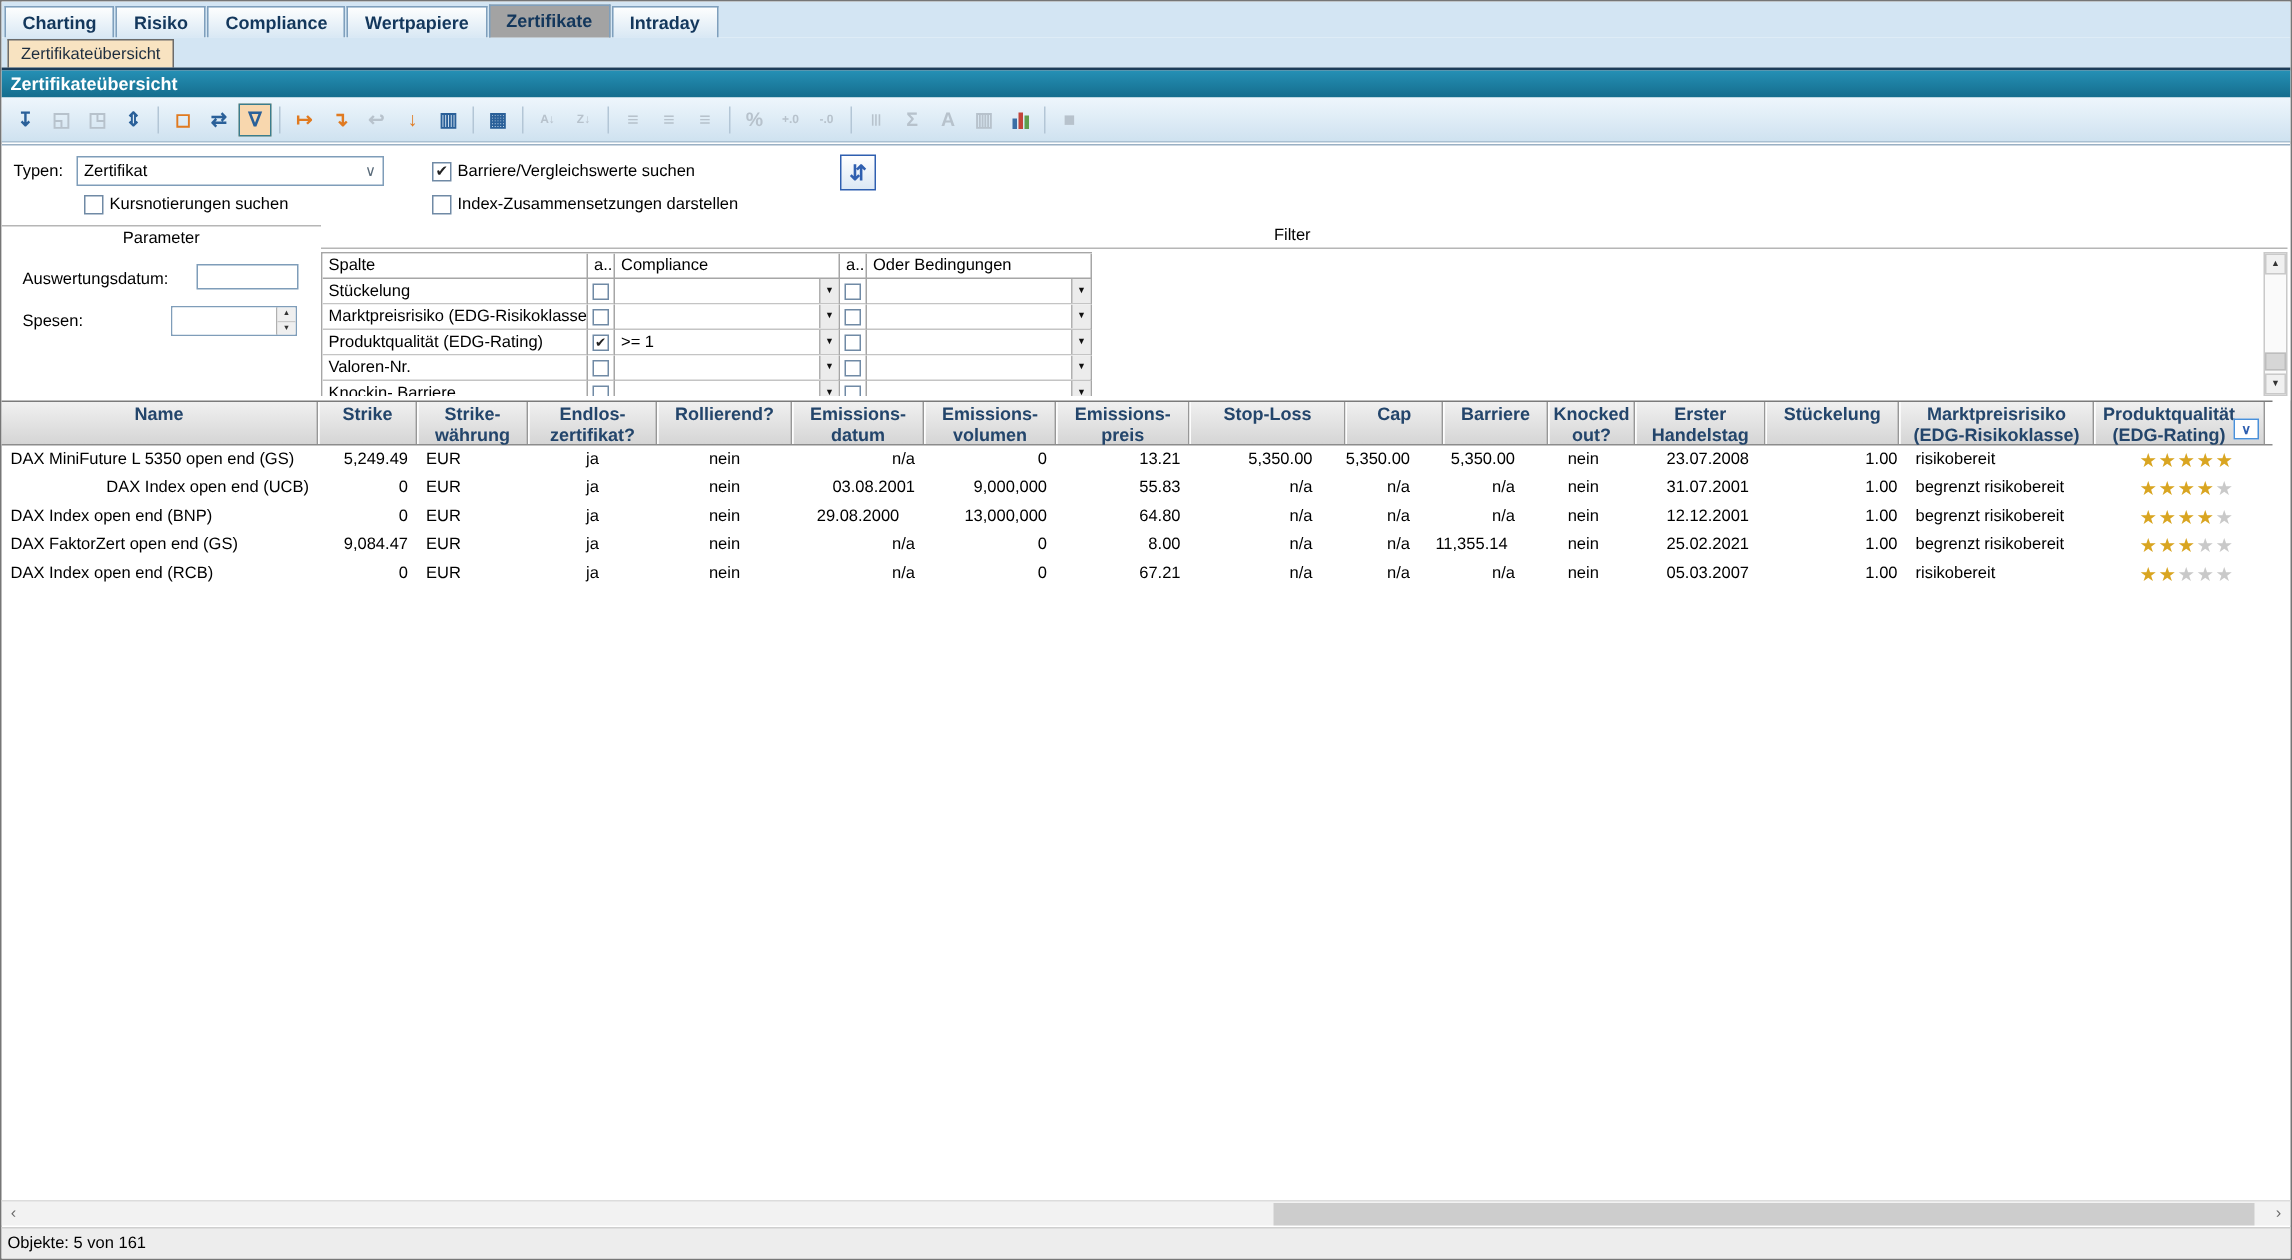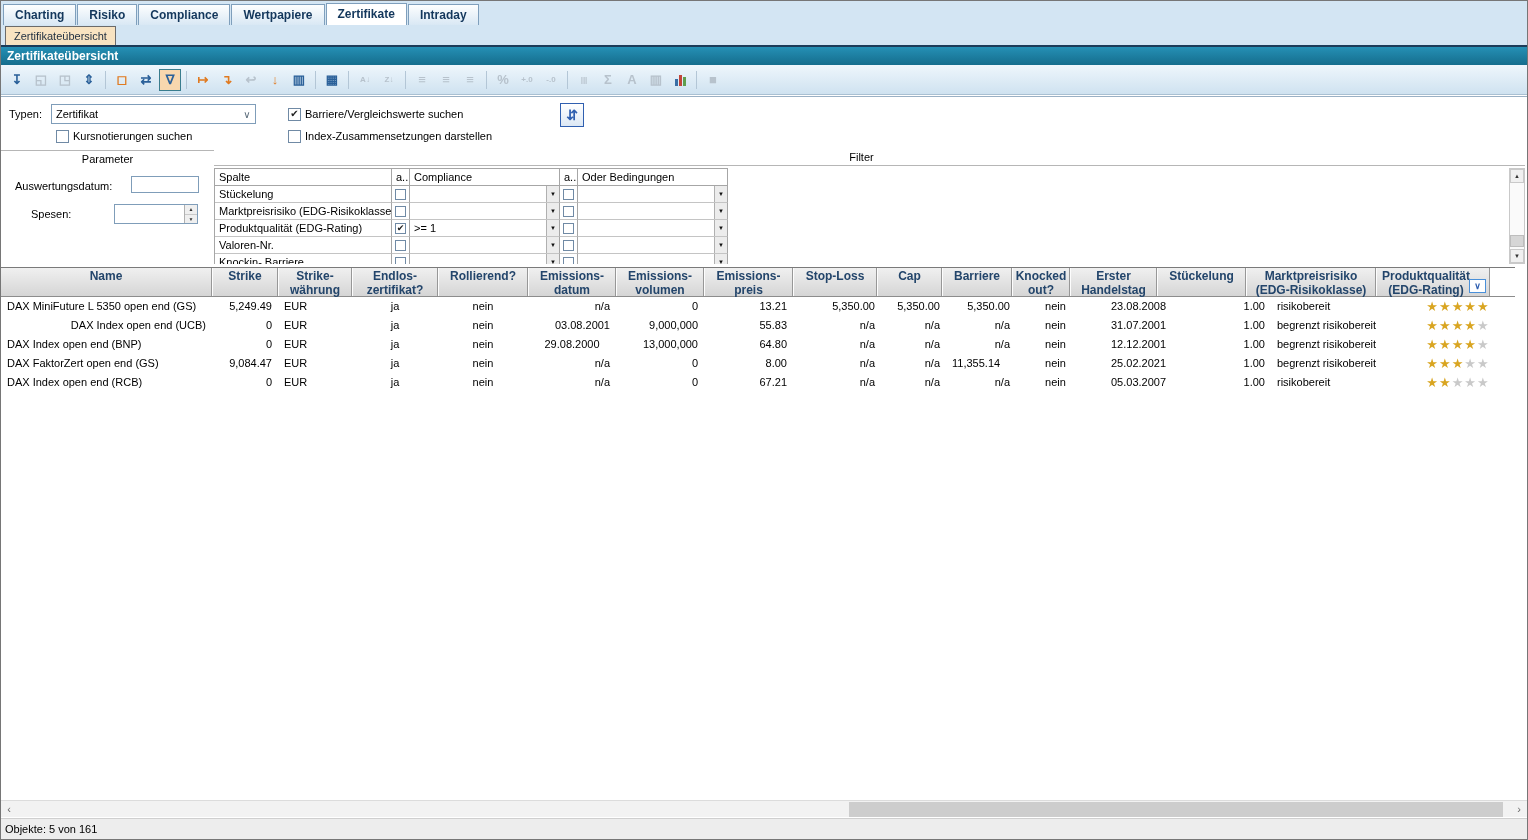--- a/index.html
+++ b/index.html
@@ -7,21 +7,21 @@
     font-family:"Liberation Sans", sans-serif; font-size:11px; color:#000; }
   .window { position:relative; width:1528px; height:840px; background:#fff;
     border:1px solid #767676; overflow:hidden; }
 
   
   .tabs-row { position:absolute; top:0; left:0; right:0; height:24px;
     background:#d3e5f3; padding:2px 0 0 2px; display:flex; align-items:flex-end; }
   .tab { padding:3px 11px 3px 11px; font-size:12px; font-weight:bold; color:#13375c;
     background:linear-gradient(#fdfefe,#d9e8f4); border:1px solid #7f9fbc;
     border-bottom:none; margin-right:1px; cursor:default; }
-  .tab.active { background:#ffffff; position:relative; z-index:2; padding-bottom:4px; }
+  .tab.active { background:#a3a3a3; position:relative; z-index:2; padding-bottom:4px; }
 
   .subtabs-row { position:absolute; top:24px; left:0; right:0; height:20px;
     background:#d3e5f3; padding-left:4px; display:flex; align-items:flex-end; }
   .subtab { padding:3px 8px; font-size:11px; color:#1d2d3f; background:#f8e3c1;
     border:1px solid #6b6b6b; border-bottom:none; }
 
   .navy-line { position:absolute; top:44px; left:0; right:0; height:2px; background:#1c3c59; }
 
   
   .titlebar { position:absolute; top:46px; left:0; right:0; height:18px;
@@ -206,21 +206,21 @@
       <div class="cbx"></div>
       <span>Index-Zusammensetzungen darstellen</span>
     </div>
 
     <div class="grp-line" style="left:0; top:53px; width:213px"></div>
     <div class="grp-label" style="left:0; top:56px; width:213px">Parameter</div>
 
     <span class="lbl" style="left:14px; top:83px">Auswertungsdatum:</span>
     <input class="tinput" style="left: 130px; top: 79px; width: 68px;" value="">
 
-    <span class="lbl" style="left:30px; top:111px">Spesen:</span>
+    <span class="lbl" style="left:14px; top:111px">Spesen:</span>
     <div class="spinwrap">
       <input value="" style="">
       <div class="spincol">
         <div class="spinbtn">▲</div>
         <div class="spinbtn">▼</div>
       </div>
     </div>
 
     <div class="grp-label" style="left:213px; top:54px; width:1295px">Filter</div>
     <div class="grp-line" style="left:213px; top:68px; width:1311px"></div>
@@ -337,21 +337,21 @@
 währung</span></div>
         <div class="th" style="width: 86px;"><span>Endlos-
 zertifikat?</span></div>
         <div class="th" style="width: 90px;"><span>Rollierend?</span></div>
         <div class="th" style="width: 88px;"><span>Emissions-
 datum</span></div>
         <div class="th" style="width: 88px;"><span>Emissions-
 volumen</span></div>
         <div class="th" style="width: 89px;"><span>Emissions-
 preis</span></div>
-        <div class="th" style="width: 84px;"><span>Stop-Loss</span></div>
+        <div class="th" style="width: 104px;"><span>Stop-Loss</span></div>
         <div class="th" style="width: 65px;"><span>Cap</span></div>
         <div class="th" style="width: 70px;"><span>Barriere</span></div>
         <div class="th" style="width: 58px;"><span>Knocked
 out?</span></div>
         <div class="th" style="width: 87px;"><span>Erster
 Handelstag</span></div>
         <div class="th" style="width: 89px;"><span>Stückelung</span></div>
         <div class="th" style="width: 130px;"><span>Marktpreisrisiko
 (EDG-Risikoklasse)</span></div>
         <div class="th" style="width: 114px;"><span style="padding-right: 14px;">Produktqualität
@@ -364,21 +364,21 @@
           <div class="td" style="width: 74px; text-align: left;">EUR</div>
           <div class="td" style="width: 86px; text-align: center;">ja</div>
           <div class="td" style="width: 90px; text-align: center;">nein</div>
           <div class="td" style="width: 88px; text-align: right;">n/a</div>
           <div class="td" style="width: 88px; text-align: right;">0</div>
           <div class="td" style="width: 89px; text-align: right;">13.21</div>
           <div class="td" style="width: 88px; text-align: right;">5,350.00</div>
           <div class="td" style="width: 65px; text-align: right;">5,350.00</div>
           <div class="td" style="width: 70px; text-align: right;">5,350.00</div>
           <div class="td" style="width: 79px; text-align: center;">nein</div>
-          <div class="td" style="width: 87px; text-align: center;">23.08.2008</div>
+          <div class="td" style="width: 87px; text-align: center;">23.07.2008</div>
           <div class="td" style="width: 89px; text-align: right;">1.00</div>
           <div class="td" style="width: 130px; text-align: left;">risikobereit</div>
           <div class="td" style="width: 114px; text-align: center;"><span class="star gold">★</span><span class="star gold">★</span><span class="star gold">★</span><span class="star gold">★</span><span class="star gold">★</span></div>
         </div>
         <div class="tr">
           <div class="td" style="width: 211px; text-align: right;">DAX Index  open end (UCB)</div>
           <div class="td" style="width: 66px; text-align: right;">0</div>
           <div class="td" style="width: 74px; text-align: left;">EUR</div>
           <div class="td" style="width: 86px; text-align: center;">ja</div>
           <div class="td" style="width: 90px; text-align: center;">nein</div>
@@ -416,21 +416,21 @@
           <div class="td" style="width: 211px; text-align: left;">DAX FaktorZert  open end (GS)</div>
           <div class="td" style="width: 66px; text-align: right;">9,084.47</div>
           <div class="td" style="width: 74px; text-align: left;">EUR</div>
           <div class="td" style="width: 86px; text-align: center;">ja</div>
           <div class="td" style="width: 90px; text-align: center;">nein</div>
           <div class="td" style="width: 88px; text-align: right;">n/a</div>
           <div class="td" style="width: 88px; text-align: right;">0</div>
           <div class="td" style="width: 89px; text-align: right;">8.00</div>
           <div class="td" style="width: 88px; text-align: right;">n/a</div>
           <div class="td" style="width: 65px; text-align: right;">n/a</div>
-          <div class="td" style="width: 70px; text-align: left;">11,355.14</div>
+          <div class="td" style="width: 70px; text-align: center;">11,355.14</div>
           <div class="td" style="width: 79px; text-align: center;">nein</div>
           <div class="td" style="width: 87px; text-align: center;">25.02.2021</div>
           <div class="td" style="width: 89px; text-align: right;">1.00</div>
           <div class="td" style="width: 130px; text-align: left;">begrenzt risikobereit</div>
           <div class="td" style="width: 114px; text-align: center;"><span class="star gold">★</span><span class="star gold">★</span><span class="star gold">★</span><span class="star">★</span><span class="star">★</span></div>
         </div>
         <div class="tr">
           <div class="td" style="width: 211px; text-align: left;">DAX Index  open end (RCB)</div>
           <div class="td" style="width: 66px; text-align: right;">0</div>
           <div class="td" style="width: 74px; text-align: left;">EUR</div>

